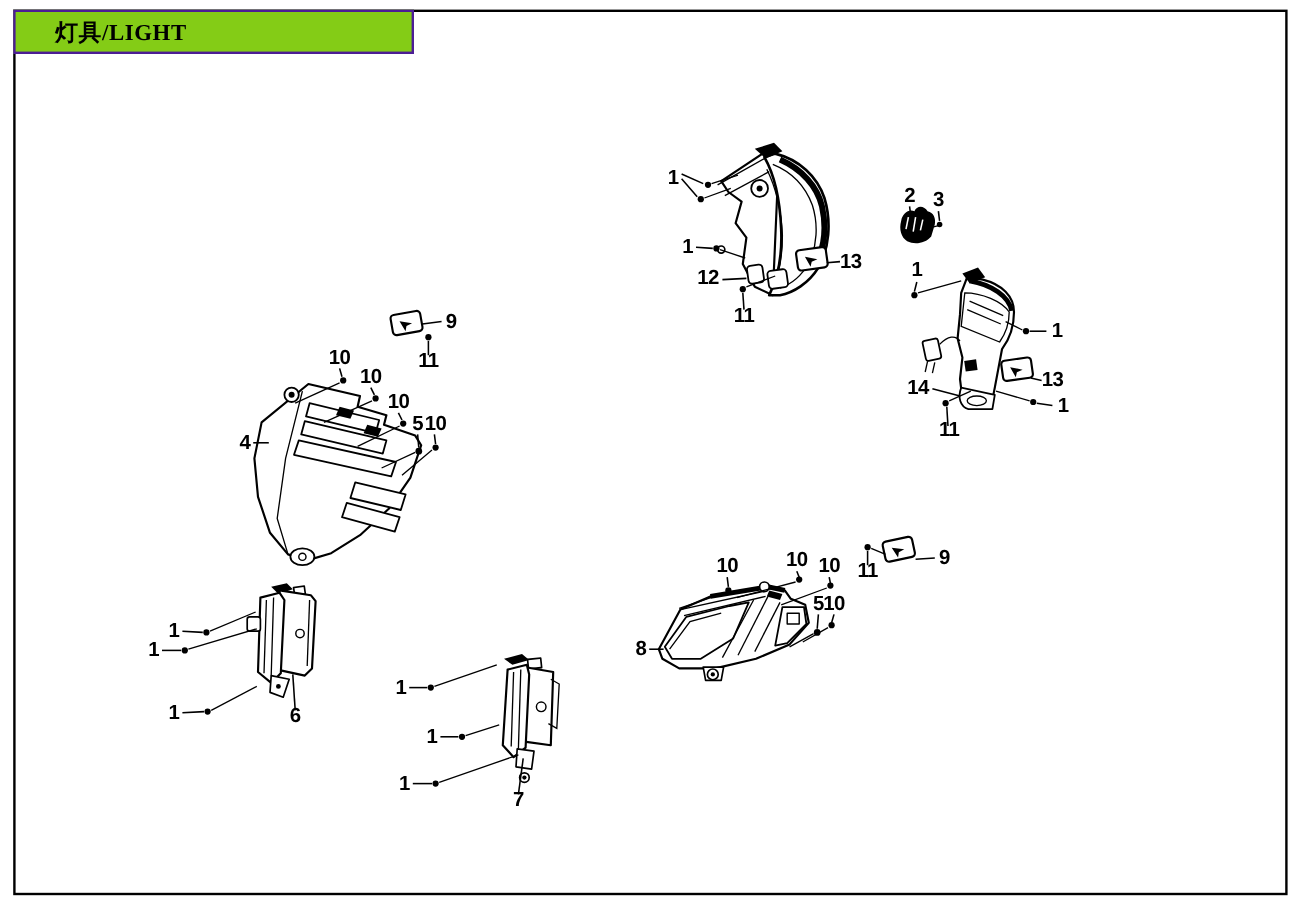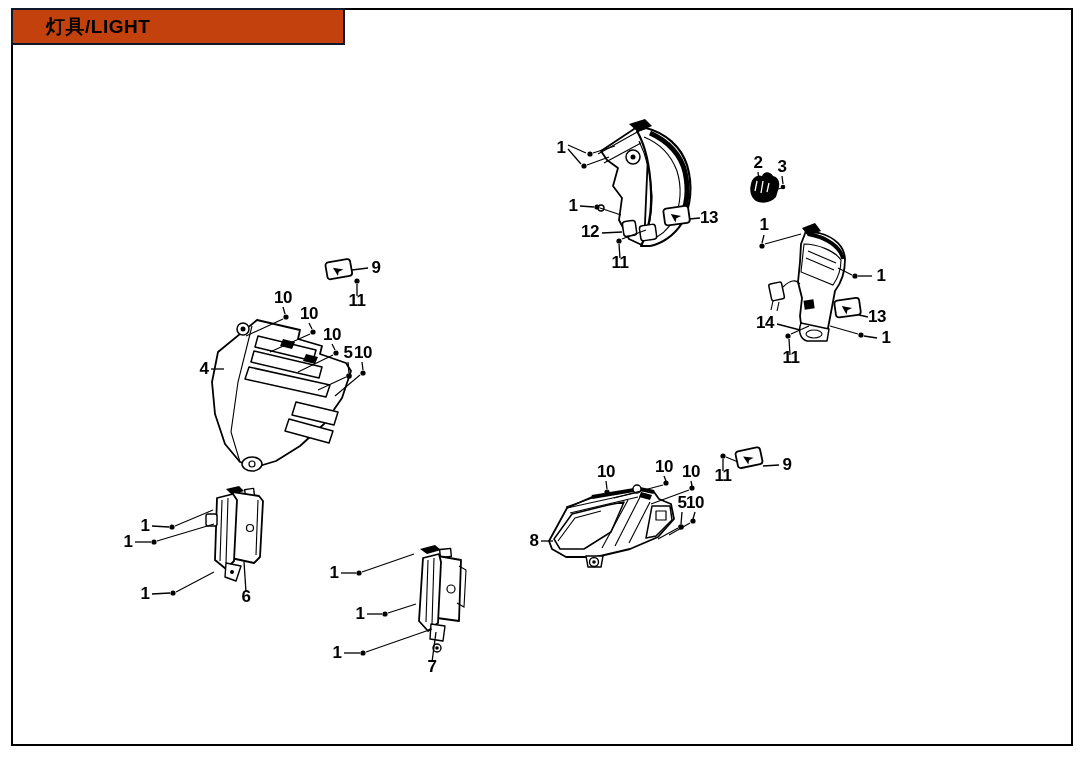--- a/index.html
+++ b/index.html
@@ -1,22 +1,22 @@
 <!DOCTYPE html>
 <html><head>
 <meta charset="utf-8">
 <style>
   html,body{margin:0;padding:0;}
   body{width:1090px;height:760px;position:relative;background:#fff;overflow:hidden;
        font-family:"Liberation Sans", sans-serif;}
   .outer-border{position:absolute;left:11px;top:8px;width:1062px;height:738px;
        border:2px solid #000;box-sizing:border-box;}
   .title-box{position:absolute;left:11px;top:8px;width:334px;height:37px;
-       border:2px solid #0f172a;box-sizing:border-box;display:flex;align-items:center;
-       padding-left:33px;background:#c2410c;}
+       border:2px solid #4c1d95;box-sizing:border-box;display:flex;align-items:center;
+       padding-left:33px;background:#84cc16;font-family:Liberation Serif, serif;}
   .title-box span{font-weight:bold;font-size:19px;color:#000;letter-spacing:.5px;}
   svg.diagram{position:absolute;left:0;top:0;}
   svg .part{fill:#fff;stroke:#000;stroke-width:1.8;stroke-linejoin:round;}
   svg .thin{stroke:#000;stroke-width:1.1;fill:none;}
   svg .leader{stroke:#000;stroke-width:1.3;fill:none;}
   svg .dot{fill:#000;stroke:none;}
   svg .blk{fill:#000;stroke:none;}
   svg text.lbl{font-family:"Liberation Sans",sans-serif;font-weight:bold;font-size:17px;
        fill:#000;text-anchor:middle;letter-spacing:-0.5px;}
 </style>

